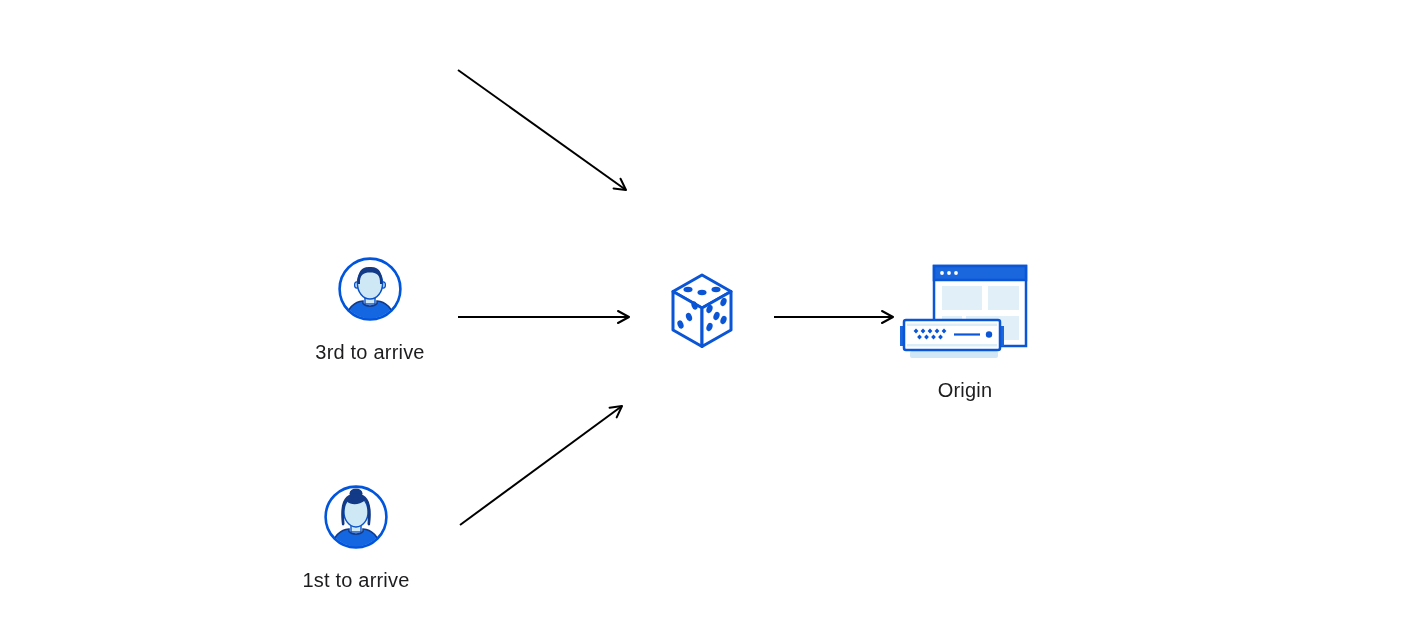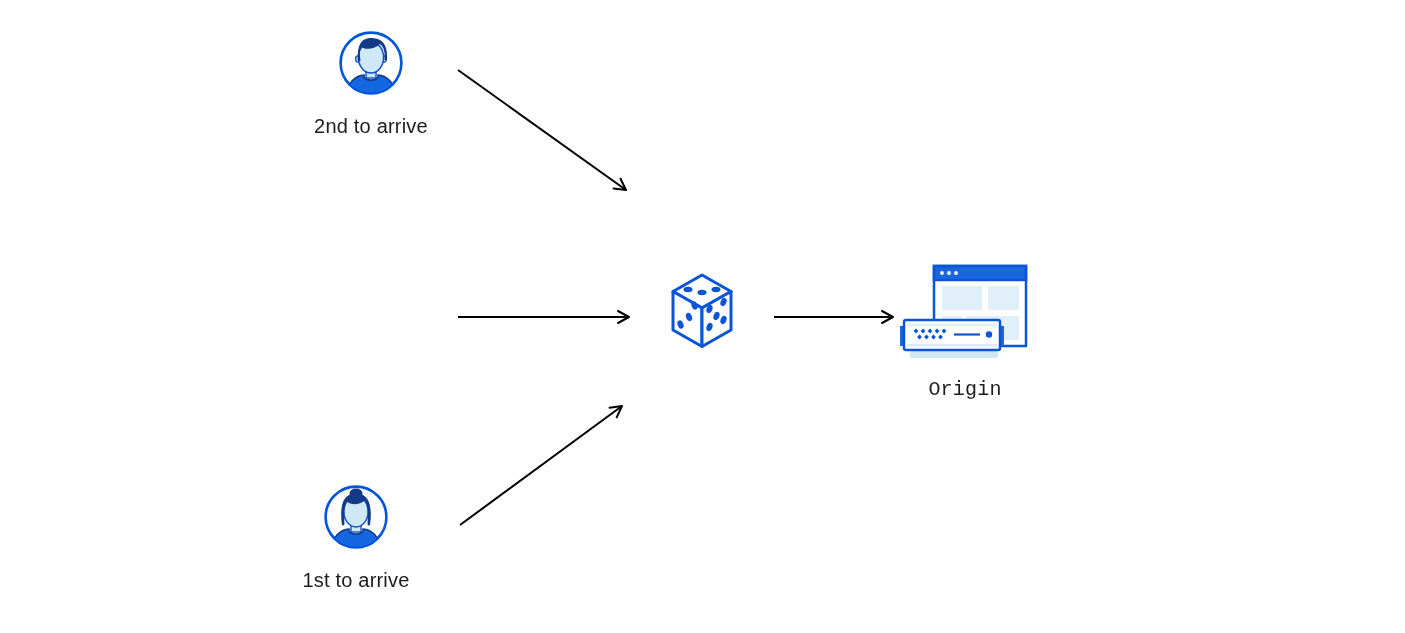--- a/index.html
+++ b/index.html
@@ -3,59 +3,59 @@
 <meta charset="utf-8">
 <style>
   html,body{margin:0;padding:0;background:#ffffff;}
   .canvas{position:relative;width:1405px;height:633px;background:#ffffff;overflow:hidden;
           font-family:"Liberation Sans",sans-serif;}
   .arrow-layer{position:absolute;left:0;top:0;width:1405px;height:633px;}
   .node{position:absolute;display:flex;flex-direction:column;align-items:center;}
   .node .icon{display:block;}
   .node-label{margin-top:18px;font-size:20px;line-height:24px;color:#1d1d1f;text-align:center;
               letter-spacing:0.2px;}
-  .origin-label{margin-top:14px;font-family:Liberation Mono, monospace;}
+  .origin-label{margin-top:14px;}
 </style>
 </head>
 <body>
 
 <div class="canvas">
 
   <svg class="arrow-layer" viewBox="0 0 1405 633">
     <defs>
       <marker id="ah" markerUnits="userSpaceOnUse" markerWidth="18" markerHeight="18" refX="13" refY="8" orient="auto">
         <path d="M2 2 L13 8 L2 14" fill="none" stroke="#000000" stroke-width="2" stroke-linecap="round" stroke-linejoin="round"></path>
       </marker>
     </defs>
     <line x1="458" y1="70" x2="626" y2="190" stroke="#000000" stroke-width="2" marker-end="url(#ah)"></line>
     <line x1="458" y1="317" x2="629" y2="317" stroke="#000000" stroke-width="2" marker-end="url(#ah)"></line>
     <line x1="460" y1="525" x2="622" y2="406" stroke="#000000" stroke-width="2" marker-end="url(#ah)"></line>
     <line x1="774" y1="317" x2="893" y2="317" stroke="#000000" stroke-width="2" marker-end="url(#ah)"></line>
   </svg>
 
-  <div class="node" style="left:291px;top:30px;width:160px;">
+
+  <div class="node" style="left:290px;top:256px;width:160px;">
     <svg class="icon" width="66" height="66" viewBox="0 0 66 66">
       <defs>
-          <clipPath id="clipA">
+          <clipPath id="clipB">
             <circle cx="33" cy="33" r="29.4"></circle>
           </clipPath>
         </defs>
       <circle cx="33" cy="33" r="30.4" fill="#ffffff" stroke="#0055dc" stroke-width="2.6"></circle>
-      <g clip-path="url(#clipA)">
+      <g clip-path="url(#clipB)">
         <rect x="28" y="33" width="10" height="15" fill="#cfe8f6" stroke="#0a52c8" stroke-width="1.4"></rect>
         <ellipse cx="19.8" cy="29" rx="2.2" ry="3.1" fill="#cfe8f6" stroke="#0a52c8" stroke-width="1.3"></ellipse>
         <ellipse cx="46.2" cy="29" rx="2.2" ry="3.1" fill="#cfe8f6" stroke="#0a52c8" stroke-width="1.3"></ellipse>
         <ellipse cx="33" cy="27.5" rx="12.6" ry="15.6" fill="#cfe8f6" stroke="#0a52c8" stroke-width="1.5"></ellipse>
-        <path d="M20 31 C18.5 13 25 7.5 34 8 C44 8.5 50 14 49 30 L46.5 30 C47.5 20 44.5 15.5 41.5 14 C38.5 18.5 27 20.5 23.5 17 C21 20 22 26 22.5 31 Z" fill="#133a86"></path>
+        <path d="M20.5 28 C20.5 13.5 26 11 33 11 C40 11 45.5 13.5 45.5 28 L43 28 C43.5 18.5 39.5 16.5 33 16.5 C26.5 16.5 22.5 18.5 23 28 Z" fill="#133a86"></path>
         <path d="M7 67 C11 48 20 45.5 26 45 L26 47.5 C29 51 37 51 40 47.5 L40 45 C46 45.5 55 48 59 67 Z" fill="#1567e1" stroke="#123a86" stroke-width="1.6"></path>
       </g>
     </svg>
-    <div class="node-label">2nd to arrive</div>
+    <div class="node-label">3rd to arrive</div>
   </div>
-
 
   <div class="node" style="left:276px;top:484px;width:160px;">
     <svg class="icon" width="66" height="66" viewBox="0 0 66 66">
       <defs>
           <clipPath id="clipC">
             <circle cx="33" cy="33" r="29.4"></circle>
           </clipPath>
         </defs>
       <circle cx="33" cy="33" r="30.4" fill="#ffffff" stroke="#0055dc" stroke-width="2.6"></circle>
       <g clip-path="url(#clipC)">

